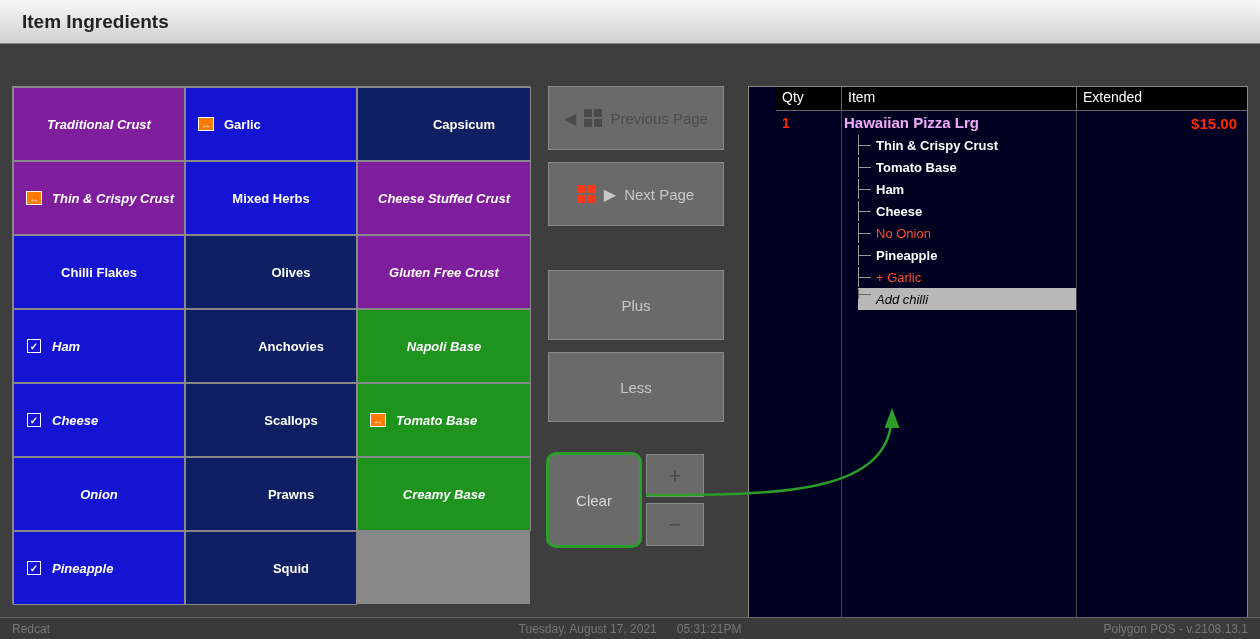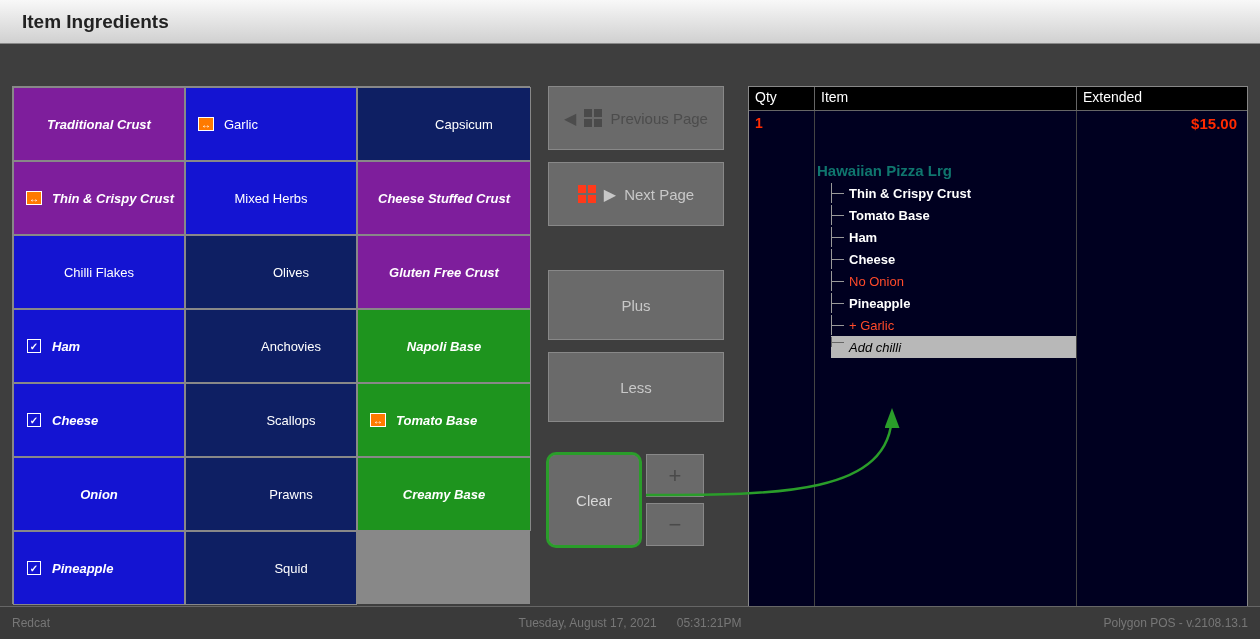--- a/index.html
+++ b/index.html
@@ -57,21 +57,21 @@
     text-align: center;
     padding: 4px 6px;
     cursor: pointer;
     position: relative;
   }
   .cell.purple { background: #7e1e9c; }
   .cell.green  { background: #1e941e; }
   .cell.blue   { background: #1414d2; color:#fff; }
   .cell.navy   { background: #0e1f63; color:#fff;padding-left:46px; }
   .cell.blue, .cell.navy { font-weight: normal; }
-  .cell .lbl { flex: 1; text-align: center; }
+  .cell .lbl { flex: 1; text-align: center; font-weight: bold; }
   .cell .bold { font-weight: bold; font-style: italic; }
   .cell .mark {
     width: 16px; height: 16px;
     margin-right: 10px;
     display: flex; align-items:center; justify-content:center;
     font-size: 12px;
   }
   .swap {
     width: 16px; height: 14px;
     background: #ff7a00;
@@ -134,20 +134,21 @@
   }
   
   .order {
     position: absolute;
     top: 86px;
     left: 748px;
     width: 500px;
     height: 537px;
     border: 1px solid #888;
     background: #000020;
+    padding-left: 27px;
   }
   .order-head {
     display: grid;
     grid-template-columns: 66px 1fr 170px;
     height: 24px;
     background: #000;
     border-bottom: 1px solid #666;
   }
   .oh {
     border-right: 1px solid #666;
@@ -158,21 +159,21 @@
   .order-body {
     display: grid;
     grid-template-columns: 66px 1fr 170px;
     position: relative;
     height: calc(100% - 24px);
   }
   .colline { border-right:1px solid #444; height:100%; }
   .ob-qty { color:#ff2a00; font-size:14px; font-weight:bold; padding:4px 6px; }
   .ob-item { color:#fff; font-size:13px; }
   .ob-ext { color:#ff2a00; font-size:15px; font-weight:bold; text-align:right; padding:4px 10px; }
-  .itemname { color:#0f766e; font-weight:bold; font-size:15px; padding:3px 0 3px 2px;margin-top:48px; }
+  .itemname { color:#f0abfc; font-weight:bold; font-size:15px; padding:3px 0 3px 2px; }
   
   .tree { padding-left: 2px; }
   .treerow { display:flex;align-items:center;gap:6px;padding:1px 0; height:22px; position:relative; }
   .treerow .branch {
     width:12px; height:100%;
     border-left:1px solid #999;
     position:relative;
   }
   .treerow .branch::after{
     content:"";position:absolute;left:0;top:50%;width:12px;border-top:1px solid #999;
@@ -195,21 +196,21 @@
   
   .status {
     position:absolute; bottom:0; left:0; right:0;
     height:22px;
     background:#3a3a3a;
     border-top:1px solid #666;
     color:#777;
     font-size:12px;
     display:flex;
     align-items:center;
-    padding:16px 12px;
+    padding:10px 12px;
     justify-content:space-between;
   }
   .status .mid{ position:absolute; left:0;right:0;text-align:center;}
   .annot-arrow {
     position:absolute;
     left: 640px;
     top: 405px;
     width: 280px;
     height: 140px;
     pointer-events:none;

